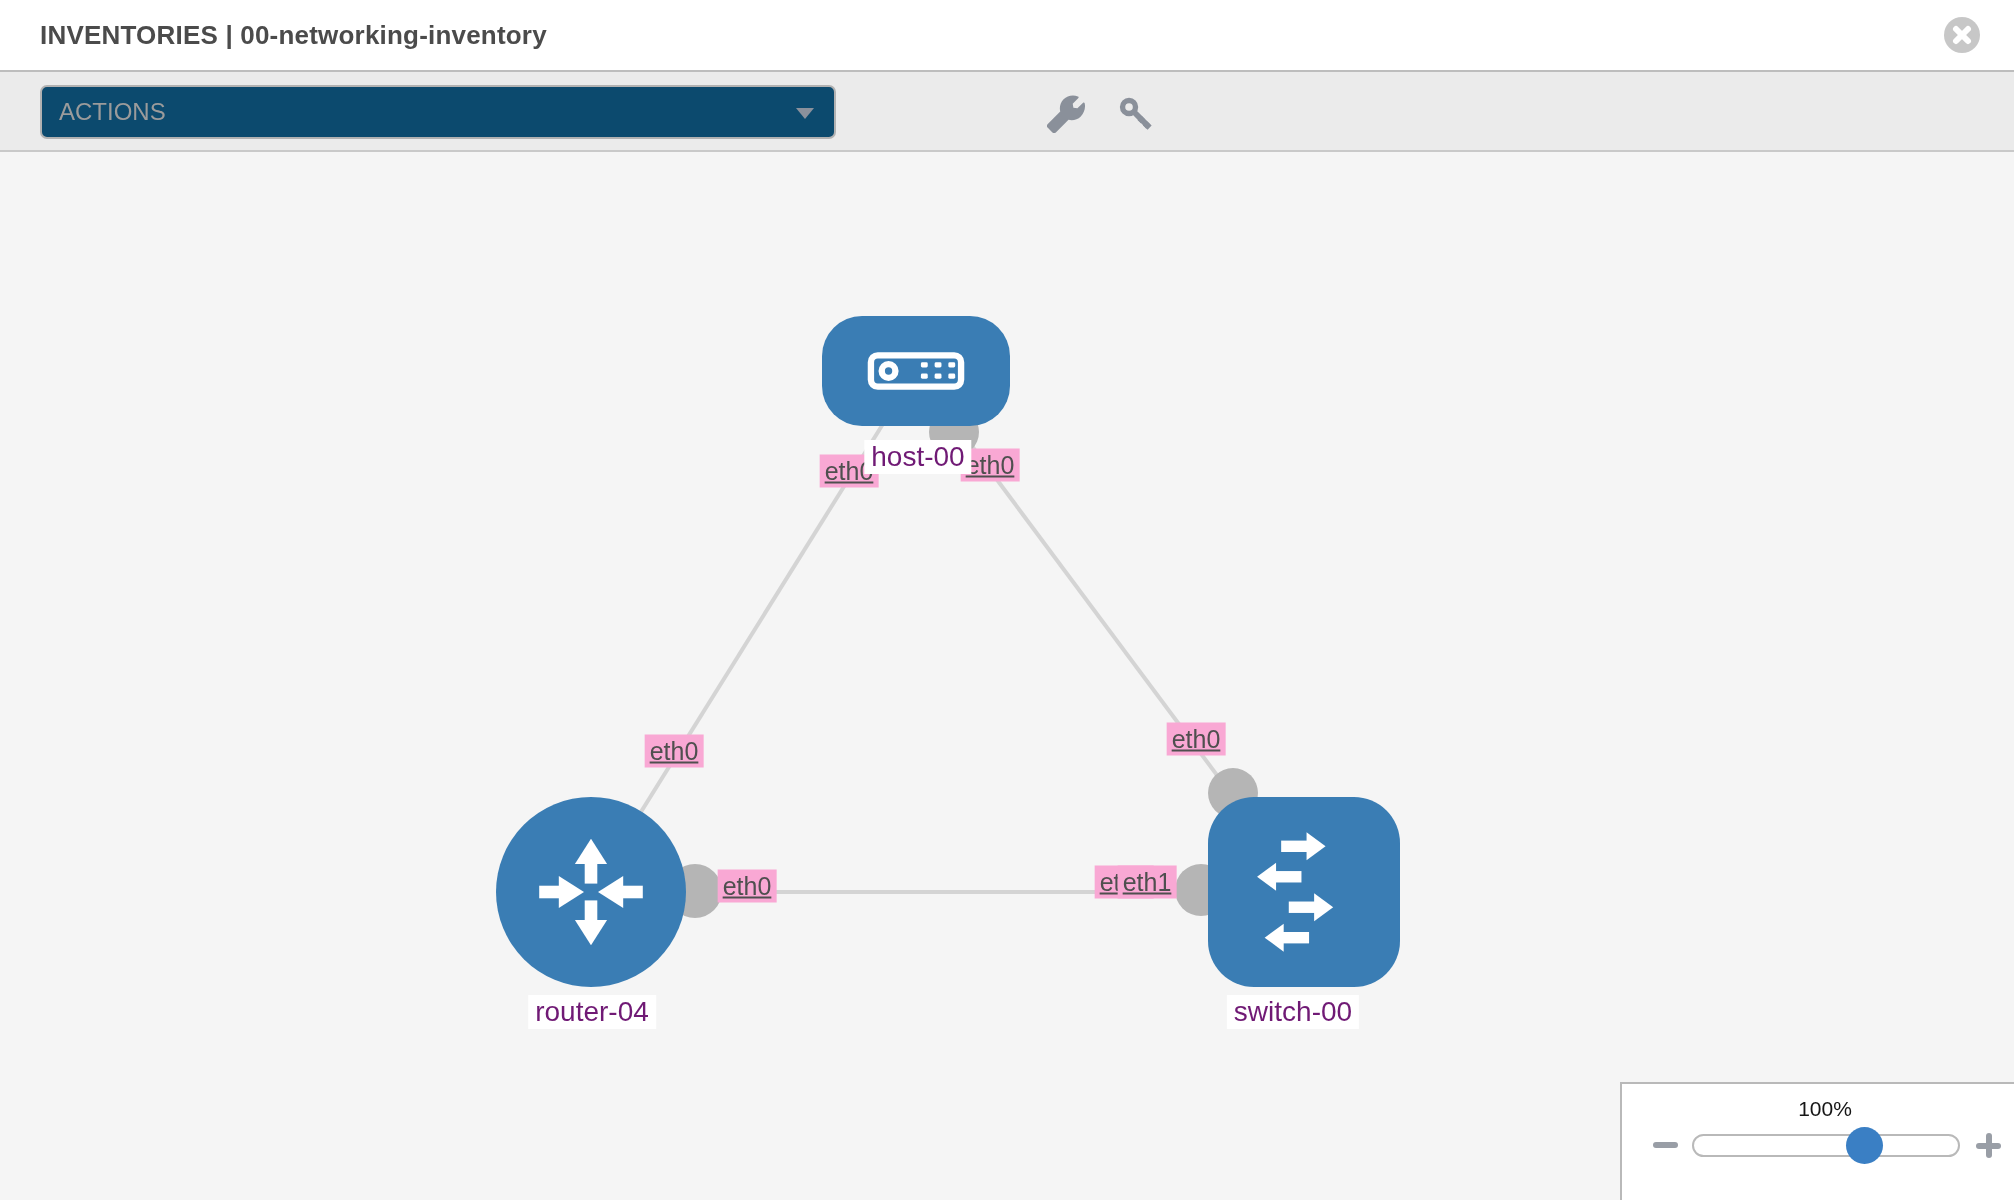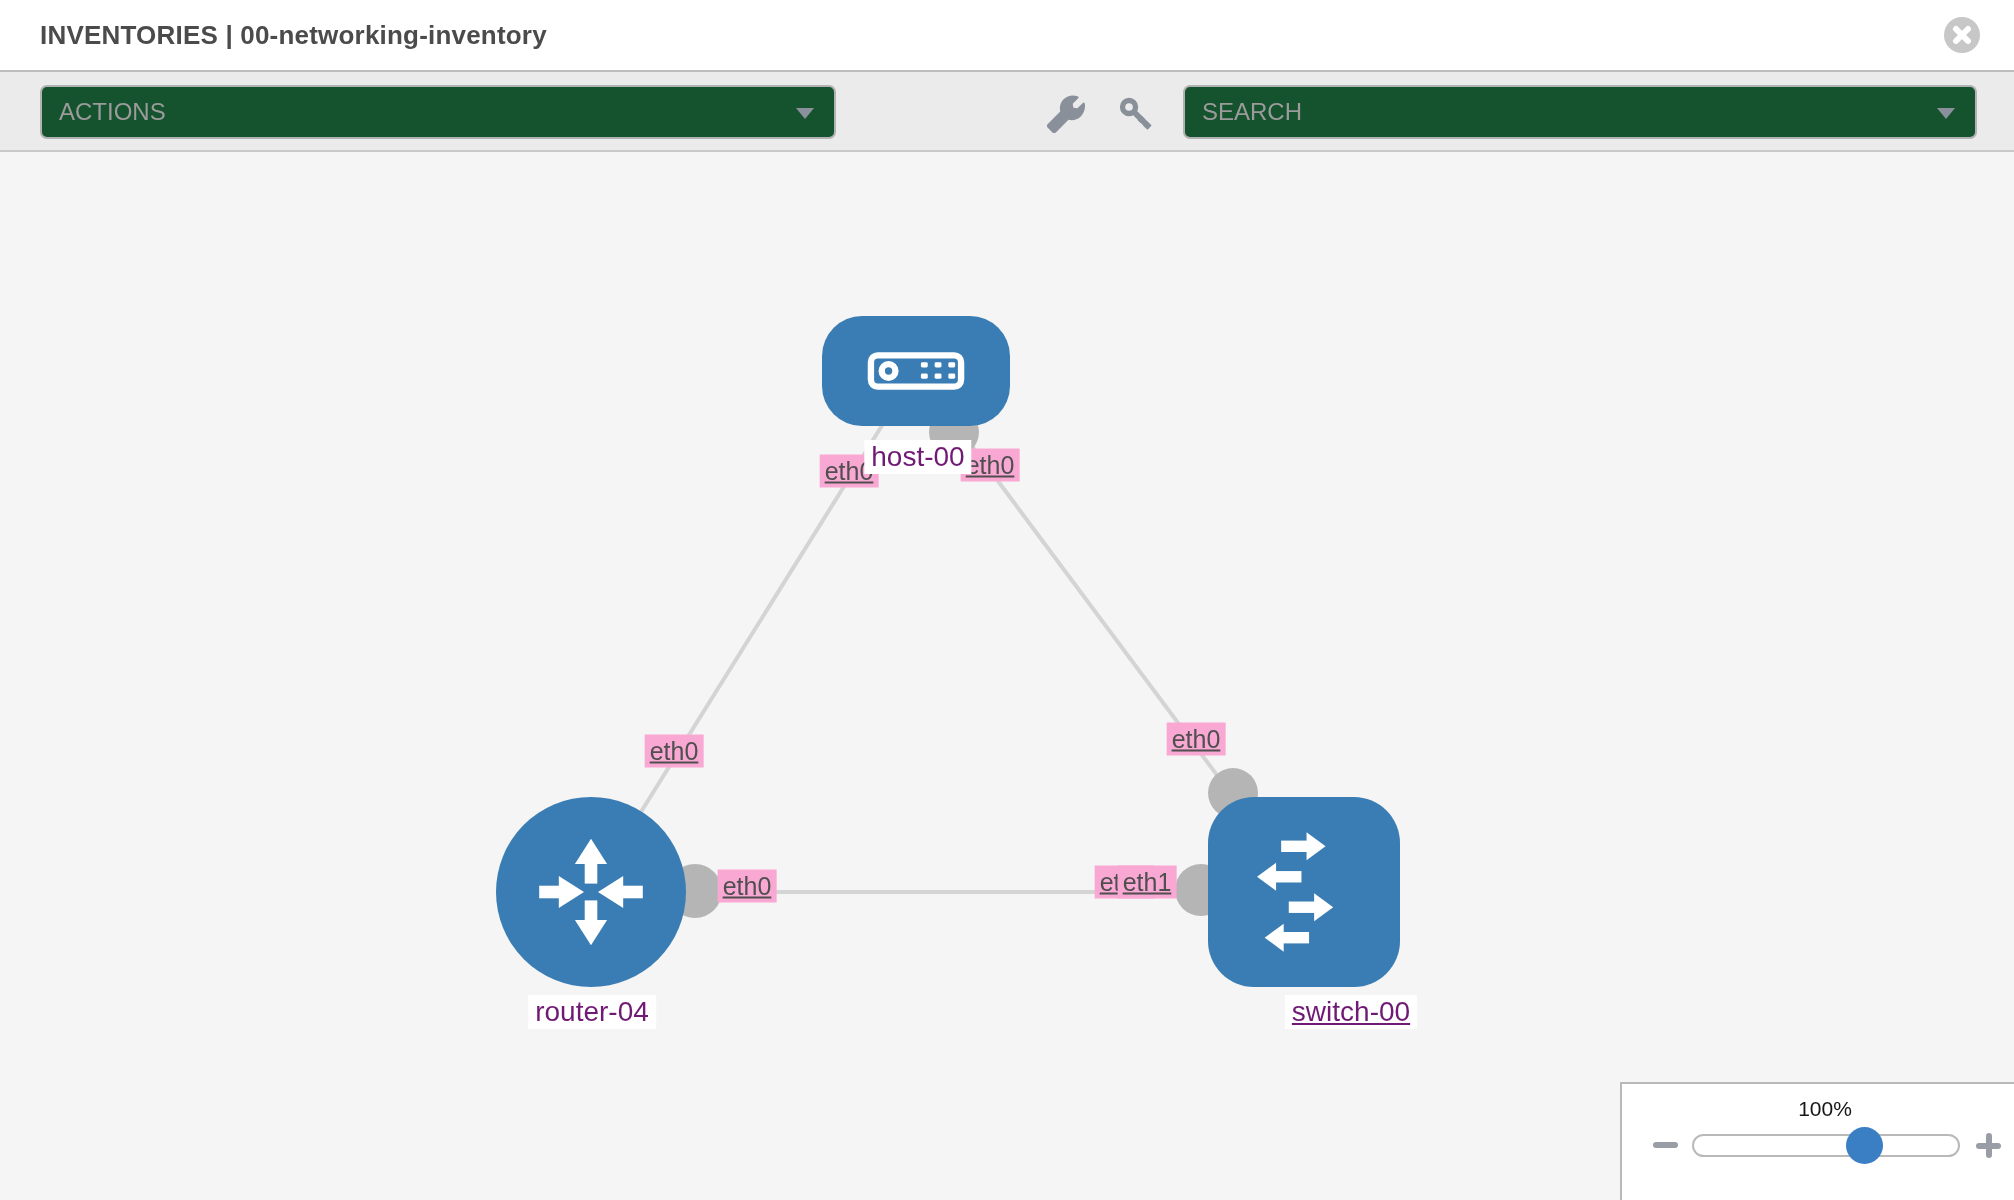--- a/index.html
+++ b/index.html
@@ -10,21 +10,21 @@
   .header { position:absolute; left:0; top:0; width:2014px; height:59px; background:#fff; }
   .page-title { position:absolute; left:40px; top:20px; font-size:26px; font-weight:700;
     color:#4b4b4b; letter-spacing:.2px; }
   .close-btn { position:absolute; left:1944px; top:17px; width:36px; height:36px;
     border-radius:50%; background:#c7c7c7; cursor:pointer; }
   .close-btn svg { position:absolute; left:0; top:0; }
 
   
   .toolbar { position:absolute; left:0; top:70px; width:2014px; height:82px;
     background:#ebebeb; border-top:2px solid #bdbdbd; border-bottom:2px solid #c9c9c9; }
-  .dropdown { position:absolute; top:13px; height:54px; background:#14532d;
+  .dropdown { position:absolute; top:13px; height:54px; background:#0c4a6e;
     border:2px solid #b2b2b2; border-radius:7px; cursor:pointer; }
   .dropdown .dd-label { position:absolute; left:17px; top:0; line-height:50px;
     font-size:24px; color:#9b9b9b; }
   .caret { position:absolute; right:20px; top:21px; width:0; height:0;
     border-left:9px solid transparent; border-right:9px solid transparent;
     border-top:11px solid #8b919c; }
   .dd-actions { left:40px; width:796px; }
   .dd-search { left:1183px; width:794px; }
   .tool-icon { position:absolute; top:23px; width:38px; height:38px; cursor:pointer; }
   .tool-wrench { left:1047px; }
@@ -94,24 +94,20 @@
         <g stroke="#8a909a" fill="none">
           <circle cx="7.6" cy="7.6" r="4.1" stroke-width="3.4"></circle>
           <path d="M10.9 10.9 L20.6 20.6" stroke-width="3.6"></path>
           <path d="M16.6 14.2 L14 16.8" stroke-width="3"></path>
           <path d="M20 17.6 L17.4 20.2" stroke-width="3"></path>
         </g>
       </svg>
     </span>
   </div>
 
-  <div class="dropdown dd-search">
-    <span class="dd-label">SEARCH</span>
-    <span class="caret"></span>
-  </div>
 </div>
 
 <div class="canvas" id="canvas">
 
   <div class="zoom-panel">
     <div class="zoom-level">100%</div>
     <div class="zoom-minus"></div>
     <div class="zoom-track"></div>
     <div class="zoom-thumb"></div>
     <div class="zoom-plus"></div>
@@ -172,21 +168,21 @@
     </g>
     <g fill="#fff">
       <polygon points="69,12 54,1 54,23"></polygon>
             <polygon points="15,36 30,25 30,47"></polygon>
       <polygon points="75,60 60,49 60,71"></polygon>
             <polygon points="21,84 36,73 36,95"></polygon>
     </g>
         </svg>
       </span>
     </div>
-    <div class="node-label" style="left: 1351px; top: 860px; text-decoration: underline;">switch-00</div>
+    <div class="node-label" style="left: 1293px; top: 860px;">switch-00</div>
     <div class="if-label" style="left: 849px; top: 319px;">eth0</div>
     <div class="if-label" style="left: 990px; top: 313px;">eth0</div>
     <div class="if-label" style="left: 674px; top: 599px;">eth0</div>
     <div class="if-label" style="left: 1196px; top: 587px;">eth0</div>
     <div class="if-label" style="left: 747px; top: 734px;">eth0</div>
     <div class="if-label" style="left: 1124px; top: 730px;">eth1</div>
     <div class="if-label" style="left: 1147px; top: 730px;">eth1</div>
   </div>
 
 </body></html>

